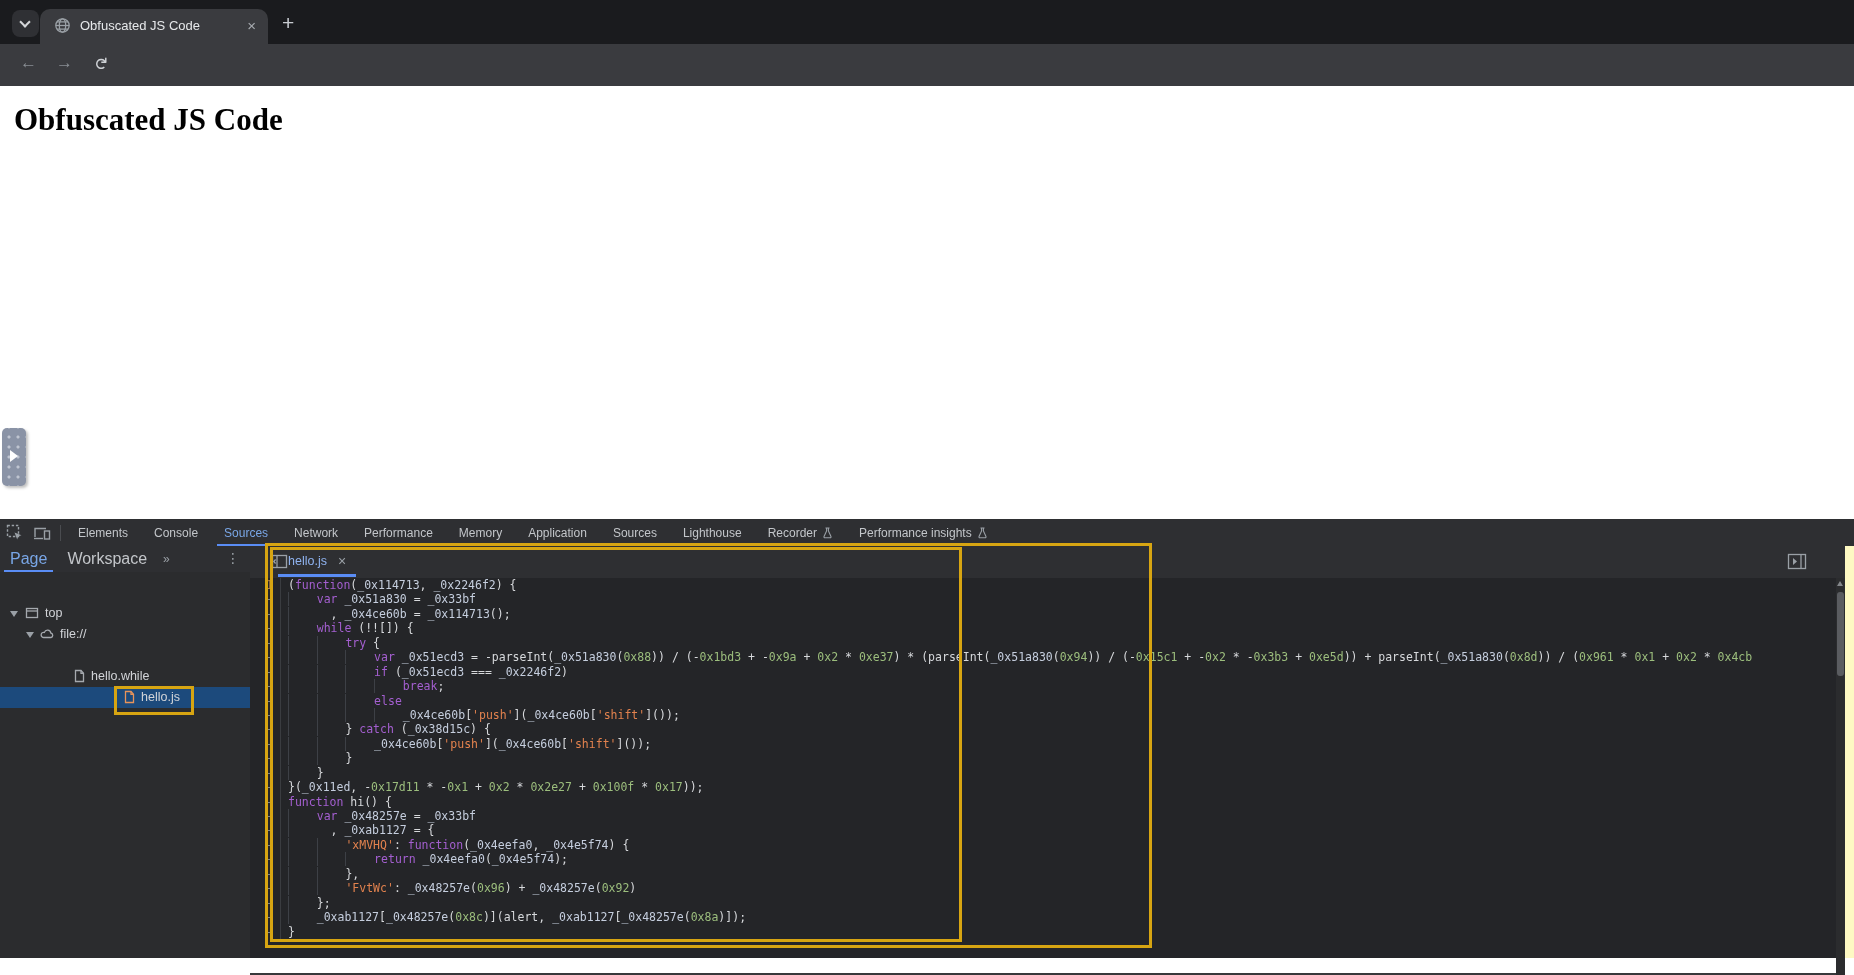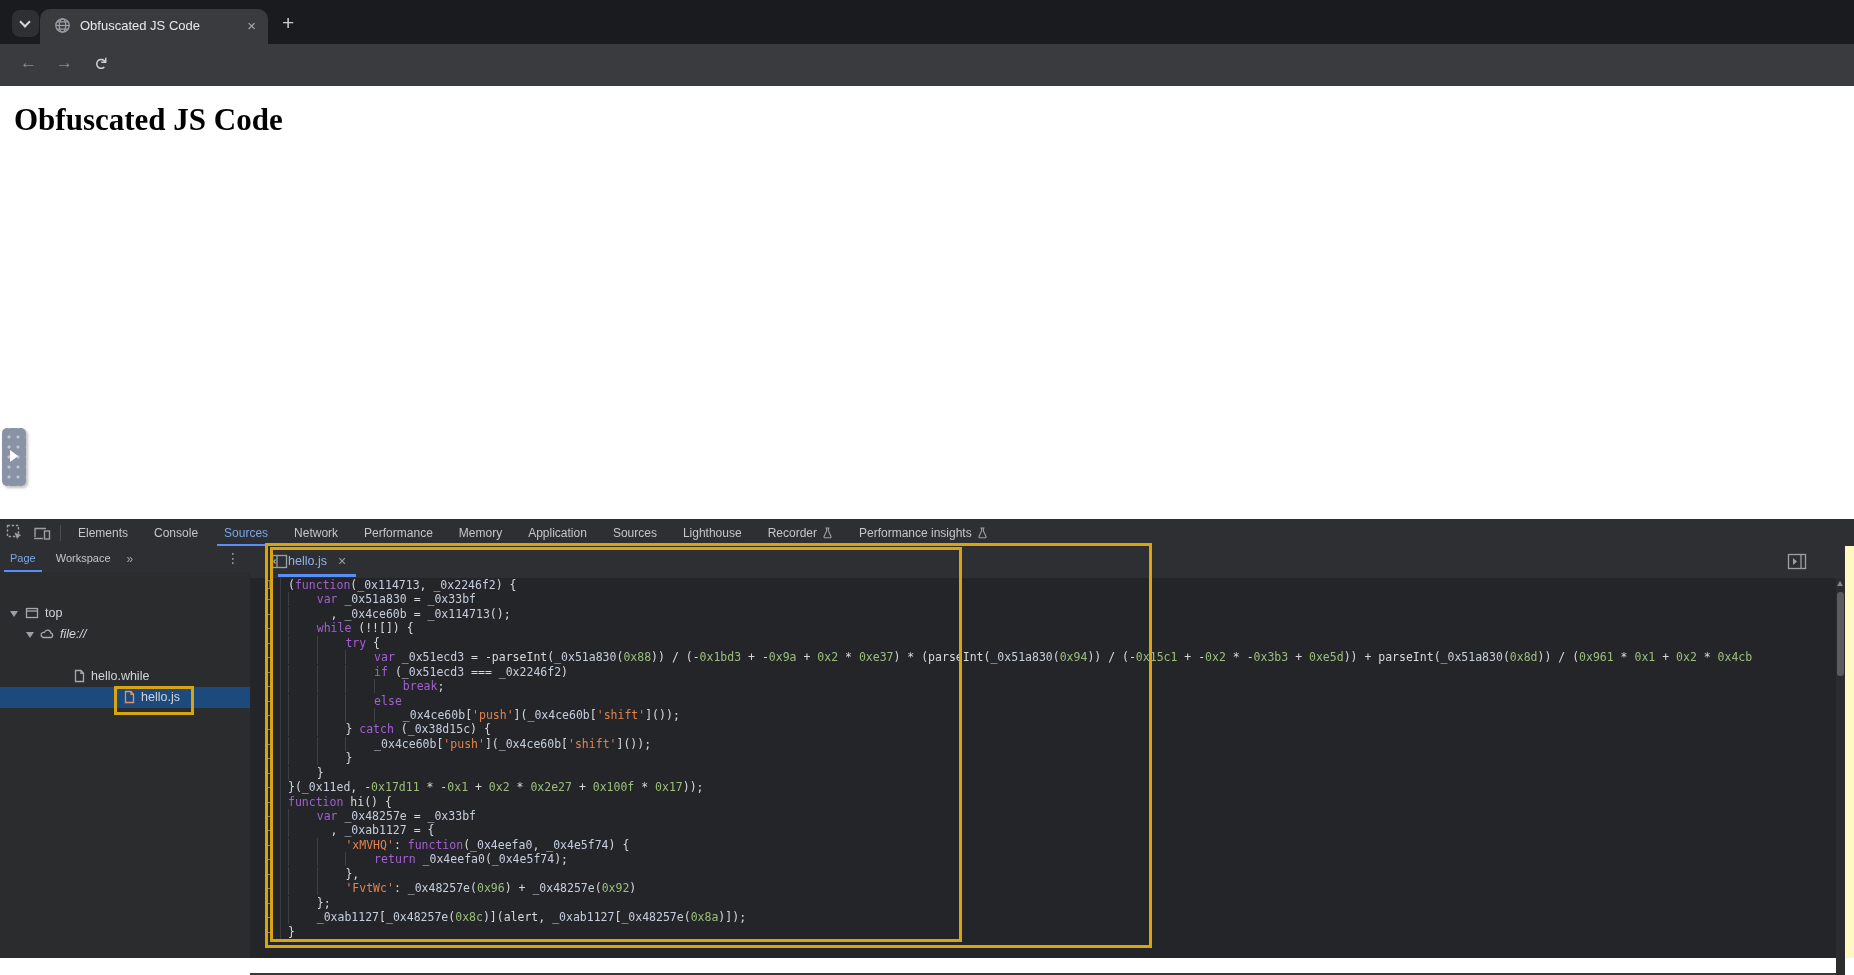--- a/index.html
+++ b/index.html
@@ -47,21 +47,21 @@
   .dt-iconbtn { width:28px; height:26px; display:flex; align-items:center; justify-content:center; }
   .dt-sep { width:1px; height:16px; background:#4a4c50; margin:0 4px; }
   .dt-tab { position:relative; height:27px; line-height:26px; padding:0 13px; color:#c3c6ca; font-size:12px; white-space:nowrap;
             display:flex; align-items:center; gap:5px; }
   .dt-tab.active { color:#79a6e6; }
   .dt-tab.active::after { content:""; position:absolute; left:6px; right:6px; bottom:0; height:2.5px; background:#5a8df5; }
 
   
   #dt-side { left:0; top:27px; width:250px; height:412px; background:#2b2c2e; }
   #side-subbar { left:0; top:0; width:250px; height:26px; background:#2e2f32; display:flex; align-items:center; }
-  .sub-tab { position:relative; height:26px; line-height:25px; padding:0 10px; font-size:11px; color:#c3c6ca; }
+  .sub-tab { position:relative; height:26px; line-height:25px; padding:0 10px; font-size:16px; color:#c3c6ca; }
   .sub-tab.active { color:#79a6e6; }
   .sub-tab.active::after { content:""; position:absolute; left:4px; right:4px; bottom:0; height:2.5px; background:#5a8df5; }
   #side-more-chevrons { color:#9aa0a6; font-size:12px; padding:0 6px; }
   #side-kebab { position:absolute; right:10px; top:4px; color:#9aa0a6; font-size:14px; }
   .tree-row { position:absolute; left:0; width:250px; height:21px; color:#d2d4d8; font-size:12.5px; }
   .tree-row .lbl { position:absolute; top:3px; white-space:nowrap; }
   .tree-row.selected { background:#1c4a7c; }
   .tri-down { position:absolute; top:8px; width:0; height:0;
       border-left:4.5px solid transparent; border-right:4.5px solid transparent; border-top:6px solid #9aa0a6; }
   .tree-ico { position:absolute; top:3px; }
@@ -223,21 +223,21 @@
       <div class="tree-row" style="top:57px;">
         <span class="tri-down" style="left:10px;"></span>
         <span class="tree-ico" style="left:25px;">
           <svg width="14" height="14" viewBox="0 0 14 14" fill="none" stroke="#a5a9ae" stroke-width="1.3">
             <rect x="1.5" y="2.5" width="11" height="9"></rect>
               <line x1="1.5" y1="5" x2="12.5" y2="5"></line>
           </svg>
           </span>
         <span class="lbl" style="left:45px;">top</span>
       </div>
-      <div class="tree-row" style="top:78px;font-style:italic;">
+      <div class="tree-row" style="top:78px;">
         <span class="tri-down" style="left:26px;"></span>
         <span class="tree-ico" style="left:40px;">
           <svg width="15" height="14" viewBox="0 0 15 14" fill="none" stroke="#a5a9ae" stroke-width="1.3">
             <path d="M4 10.5 a2.6 2.6 0 1 1 .4-5.1 A3.3 3.3 0 0 1 10.8 6 a2.3 2.3 0 0 1 .2 4.5 z"></path>
           </svg>
           </span>
         <span class="lbl" style="left:60px;">file://</span>
       </div>
       <div class="tree-row" style="top:99px;margin-top:44px;">
         <span class="tri-down" style="left:42px;"></span>

